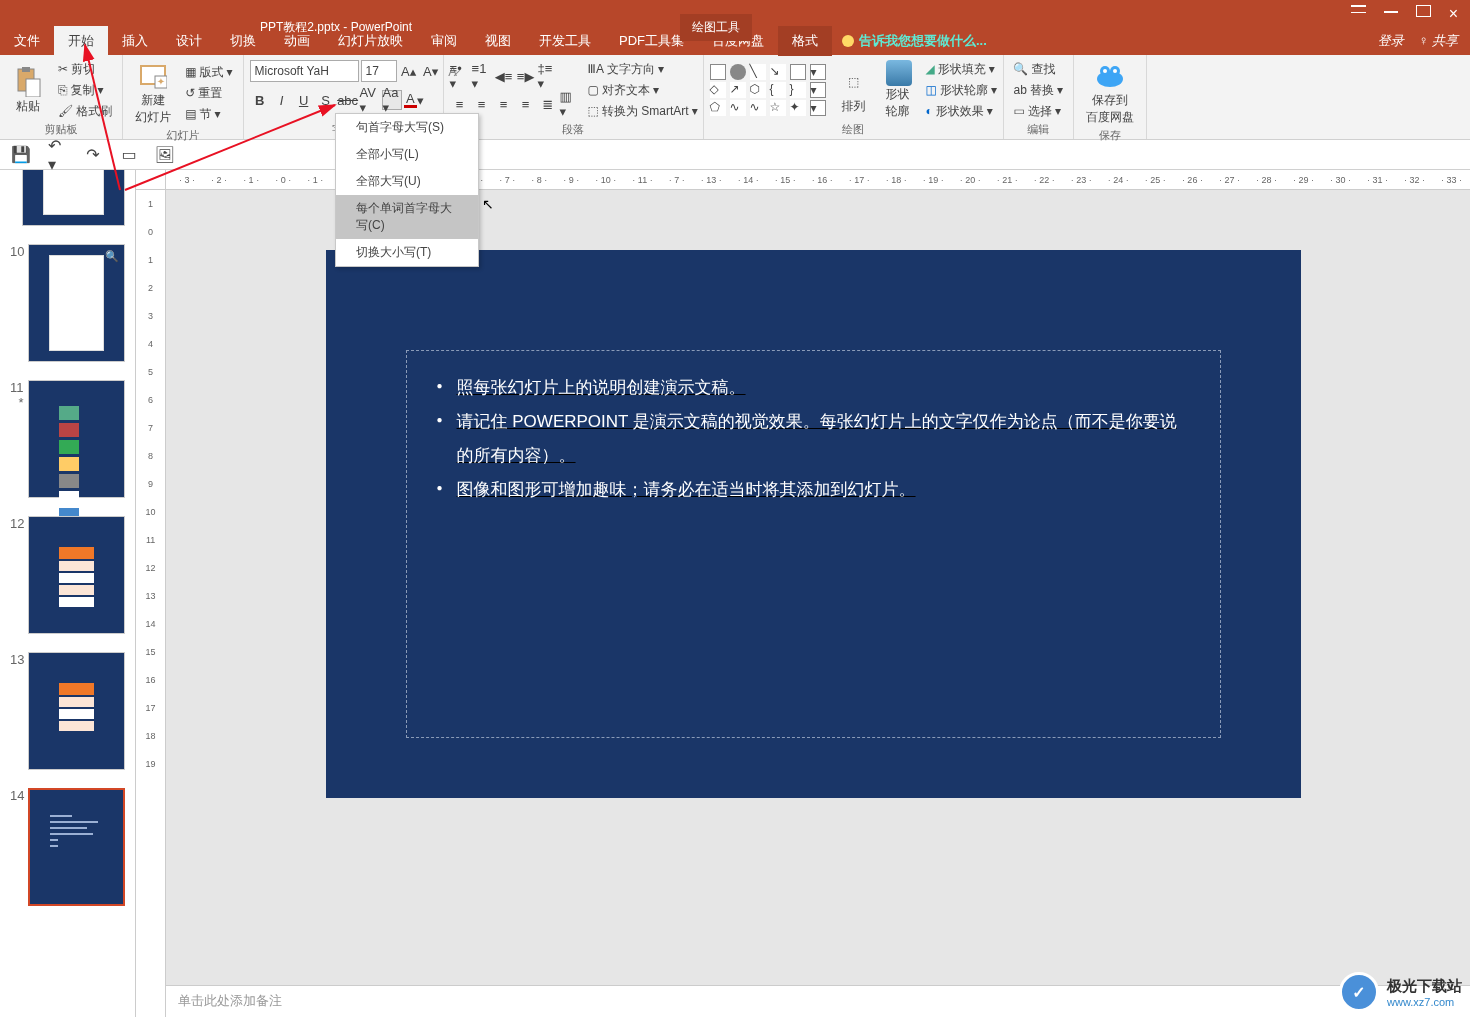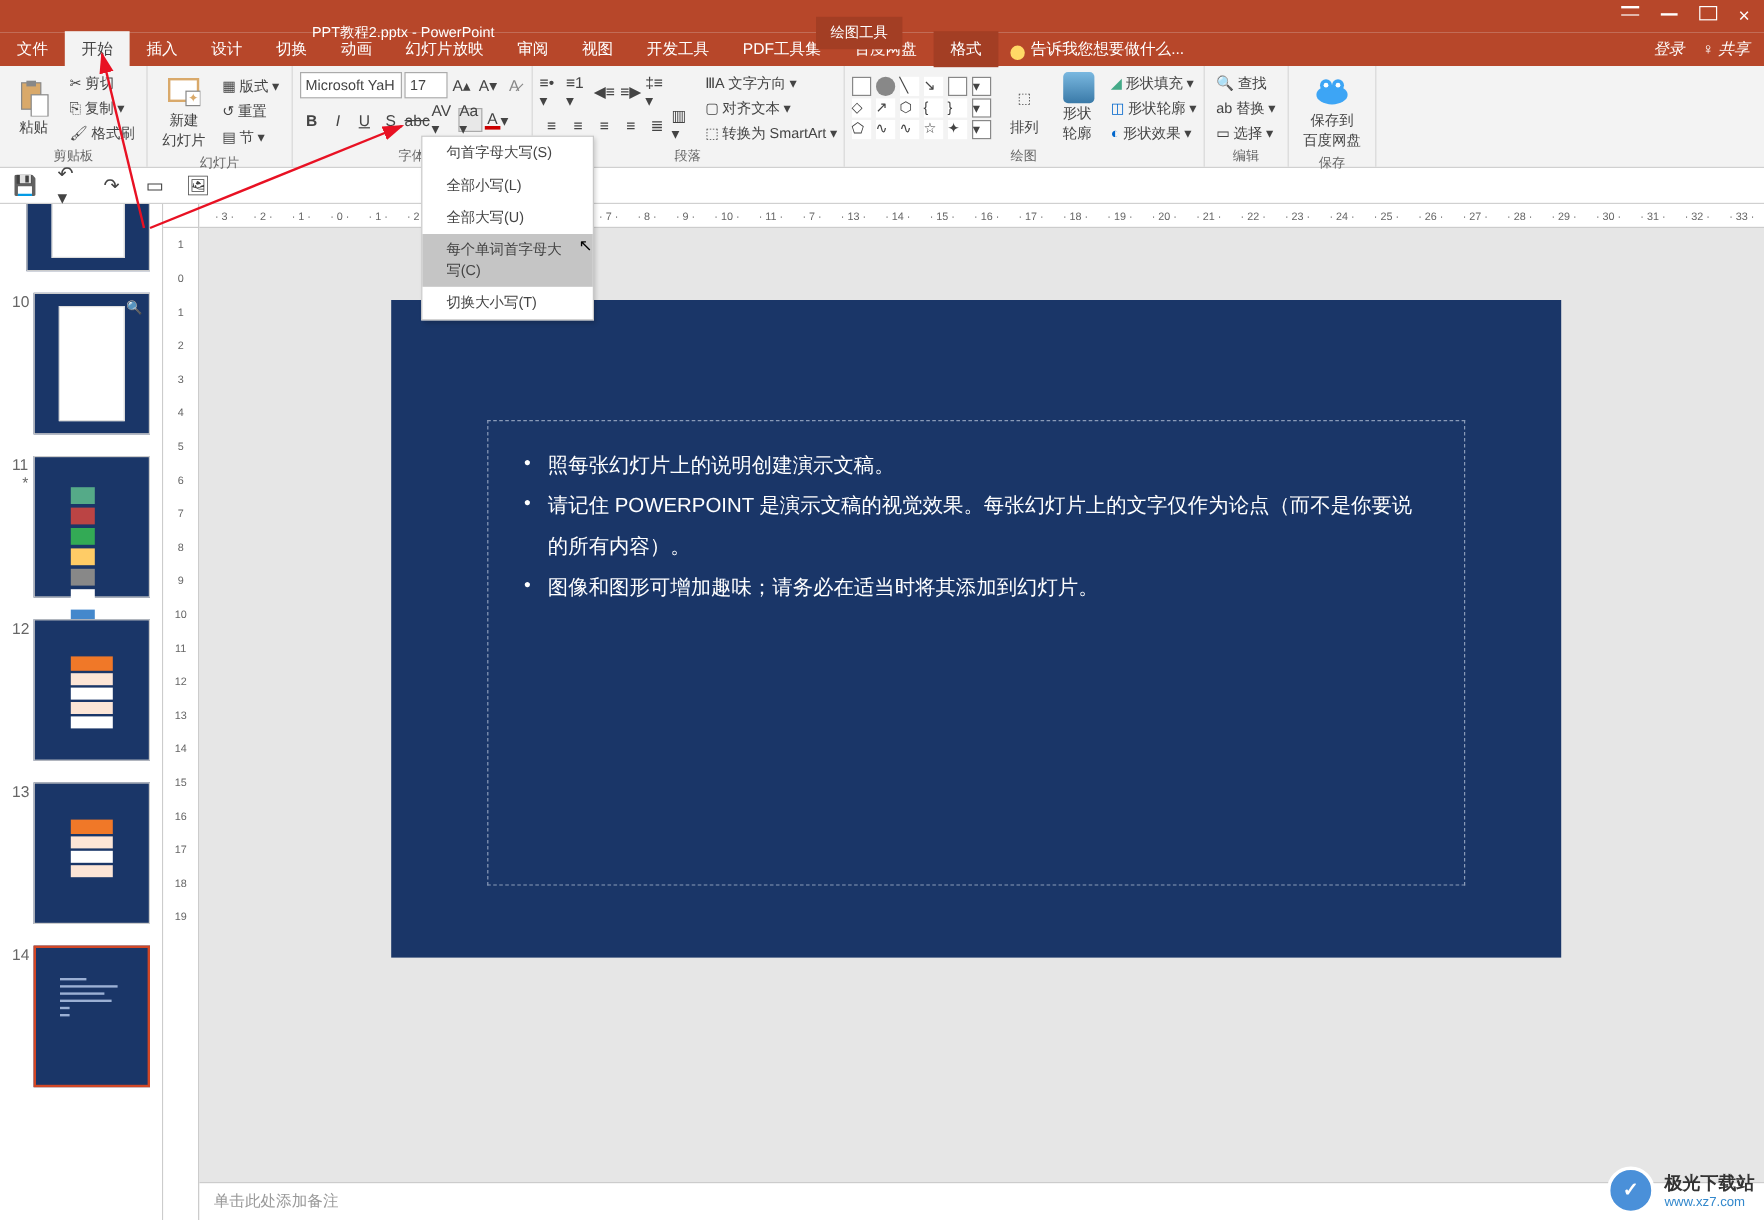--- a/index.html
+++ b/index.html
@@ -11,35 +11,35 @@
 .titlebar .title-text { position: absolute; left: 260px; top: 5px; }
 .titlebar .drawing-tools { position: absolute; left: 680px; top: 0; background: #a33e24; padding: 5px 12px; height: 27px; }
 .titlebar .win-controls { display: flex; gap: 18px; padding: 0 12px; }
 .titlebar .win-box { width: 15px; height: 12px; border: 1px solid #fff; }
 
 
 .ribbon-tabs { height: 28px; background: #b7472a; display: flex; align-items: center; color: #fff; font-size: 13px; }
 .ribbon-tabs .tab { padding: 6px 14px; cursor: pointer; }
 .ribbon-tabs .tab.active { background: #f3f3f3; color: #444; }
 .ribbon-tabs .tab.format { background: #a33e24; margin-left: 0; }
-.ribbon-tabs .tell-me { margin-left: 10px; color: #ffffff; display: flex; align-items: flex-end; gap: 5px; }
+.ribbon-tabs .tell-me { margin-left: 10px; color: #5eead4; display: flex; align-items: center; gap: 5px; font-weight: bold; }
 .ribbon-tabs .bulb { width: 12px; height: 12px; background: #ffd966; border-radius: 50%; }
 .ribbon-tabs .right-side { margin-left: auto; display: flex; gap: 15px; padding-right: 12px; font-style: italic; }
 
 
 .ribbon { height: 85px; background: #f3f3f3; border-bottom: 1px solid #d0d0d0; display: flex; font-size: 12px; color: #444; }
 .ribbon-group { border-right: 1px solid #d8d8d8; padding: 3px 6px 0; display: flex; flex-direction: column; }
 .ribbon-group .group-content { flex: 1; display: flex; align-items: center; gap: 4px; }
 .ribbon-group .group-label { text-align: center; font-size: 11px; color: #666; padding-bottom: 2px; }
 .large-btn { display: flex; flex-direction: column; align-items: center; justify-content: center; padding: 2px 6px; cursor: pointer; }
 .large-btn .icon-box { width: 32px; height: 32px; display: flex; align-items: center; justify-content: center; }
 .small-row { display: flex; flex-direction: column; gap: 2px; }
 .small-btn { display: flex; align-items: center; gap: 3px; padding: 1px 4px; cursor: pointer; font-size: 12px; white-space: nowrap; }
 .combo { border: 1px solid #ababab; background: #fff; padding: 2px 4px; height: 22px; font-size: 12px; display: flex; align-items: center; }
-.combo.font { width: 85px; }
+.combo.font { width: 109px; }
 .combo.size { width: 36px; }
 .fmt-btn { width: 20px; height: 20px; display: flex; align-items: center; justify-content: center; cursor: pointer; font-size: 13px; }
 .fmt-btn.bold { font-weight: bold; }
 .fmt-btn.italic { font-style: italic; }
 .fmt-btn.underline { text-decoration: underline; }
 .font-row { display: flex; gap: 2px; align-items: center; padding: 2px 0; }
 .color-btn { border-bottom: 3px solid #c00; width: 16px; height: 16px; display: flex; align-items: center; justify-content: center; }
 .shapes-grid { display: grid; grid-template-columns: repeat(6, 18px); gap: 2px; }
 .shape-item { width: 16px; height: 16px; border: 1px solid #888; background: #fff; }
 
@@ -63,29 +63,29 @@
 .slide-thumb .text-line { height: 2px; background: #9bb0d4; margin-bottom: 4px; }
 
 .editor-area { flex: 1; display: flex; flex-direction: column; background: #e6e6e6; position: relative; }
 .ruler-corner { position: absolute; top: 0; left: 0; width: 30px; height: 20px; background: #fff; border-right: 1px solid #ccc; border-bottom: 1px solid #ccc; }
 .ruler-h { height: 20px; background: #fff; border-bottom: 1px solid #ccc; margin-left: 30px; font-size: 9px; color: #666; display: flex; align-items: center; overflow: hidden; white-space: nowrap; padding-left: 5px; }
 .ruler-h span { margin: 0 8px; }
 .ruler-v { width: 30px; background: #fff; border-right: 1px solid #ccc; position: absolute; top: 20px; bottom: 0; display: flex; flex-direction: column; align-items: center; font-size: 9px; color: #666; overflow: hidden; }
 .ruler-v span { margin: 9px 0; }
 .slide-canvas-wrap { flex: 1; overflow: auto; padding: 60px 30px 20px 50px; }
 .slide-canvas { width: 975px; height: 548px; background: #1a3668; margin: 0 auto; position: relative; }
-.text-box { position: absolute; top: 100px; left: 80px; right: 80px; bottom: 60px; border: 1px dashed #8a9bb8; padding: 20px 30px; }
+.text-box { position: absolute; top: 100px; left: 80px; right: 80px; bottom: 60px; border: 1px dashed #8a9bb8; padding: 20px 30px; text-decoration: underline; }
 .text-box ul { list-style: none; }
 .text-box li { color: #fff; font-size: 17px; line-height: 2; padding-left: 20px; position: relative; }
 .text-box li::before { content: "●"; position: absolute; left: 0; font-size: 10px; top: 5px; }
 
 .notes-area { height: 32px; background: #fff; border-top: 1px solid #ccc; padding: 6px 12px; color: #999; font-size: 13px; margin-left: 30px; }
 
 
-.dropdown-menu { position: absolute; top: 113px; left: 351px; width: 144px; background: #fff; border: 1px solid #c8c8c8; box-shadow: 2px 2px 4px rgba(0,0,0,0.2); z-index: 100; font-size: 12px; }
+.dropdown-menu { position: absolute; top: 113px; left: 335px; width: 144px; background: #fff; border: 1px solid #c8c8c8; box-shadow: 2px 2px 4px rgba(0,0,0,0.2); z-index: 100; font-size: 12px; }
 .dropdown-menu .menu-item { padding: 5px 20px; cursor: pointer; color: #444; }
 .dropdown-menu .menu-item.hover { background: #c5c5c5; }
 .cursor-arrow { position: absolute; top: 196px; left: 482px; z-index: 101; font-size: 14px; }
 
 
 .arrow-svg { position: absolute; z-index: 50; pointer-events: none; }
 
 
 .watermark { position: absolute; bottom: 5px; right: 8px; display: flex; align-items: center; gap: 8px; z-index: 200; }
 .watermark .logo { width: 40px; height: 40px; border-radius: 50%; background: #4a90d9; display: flex; align-items: center; justify-content: center; color: #fff; font-weight: bold; border: 3px solid #fff; }

